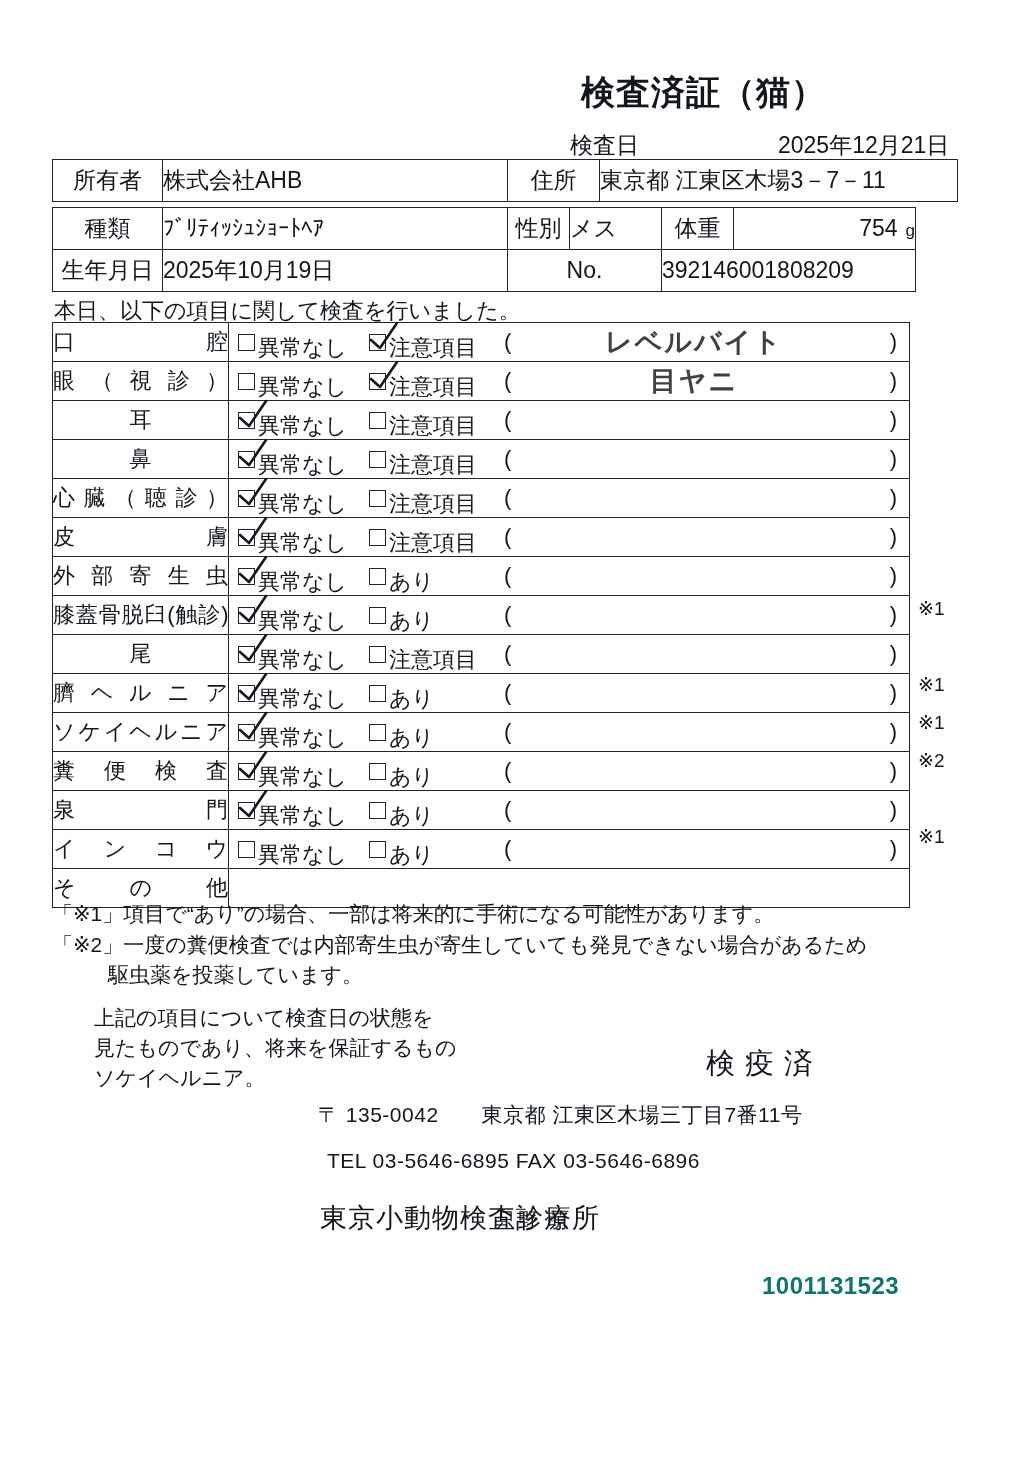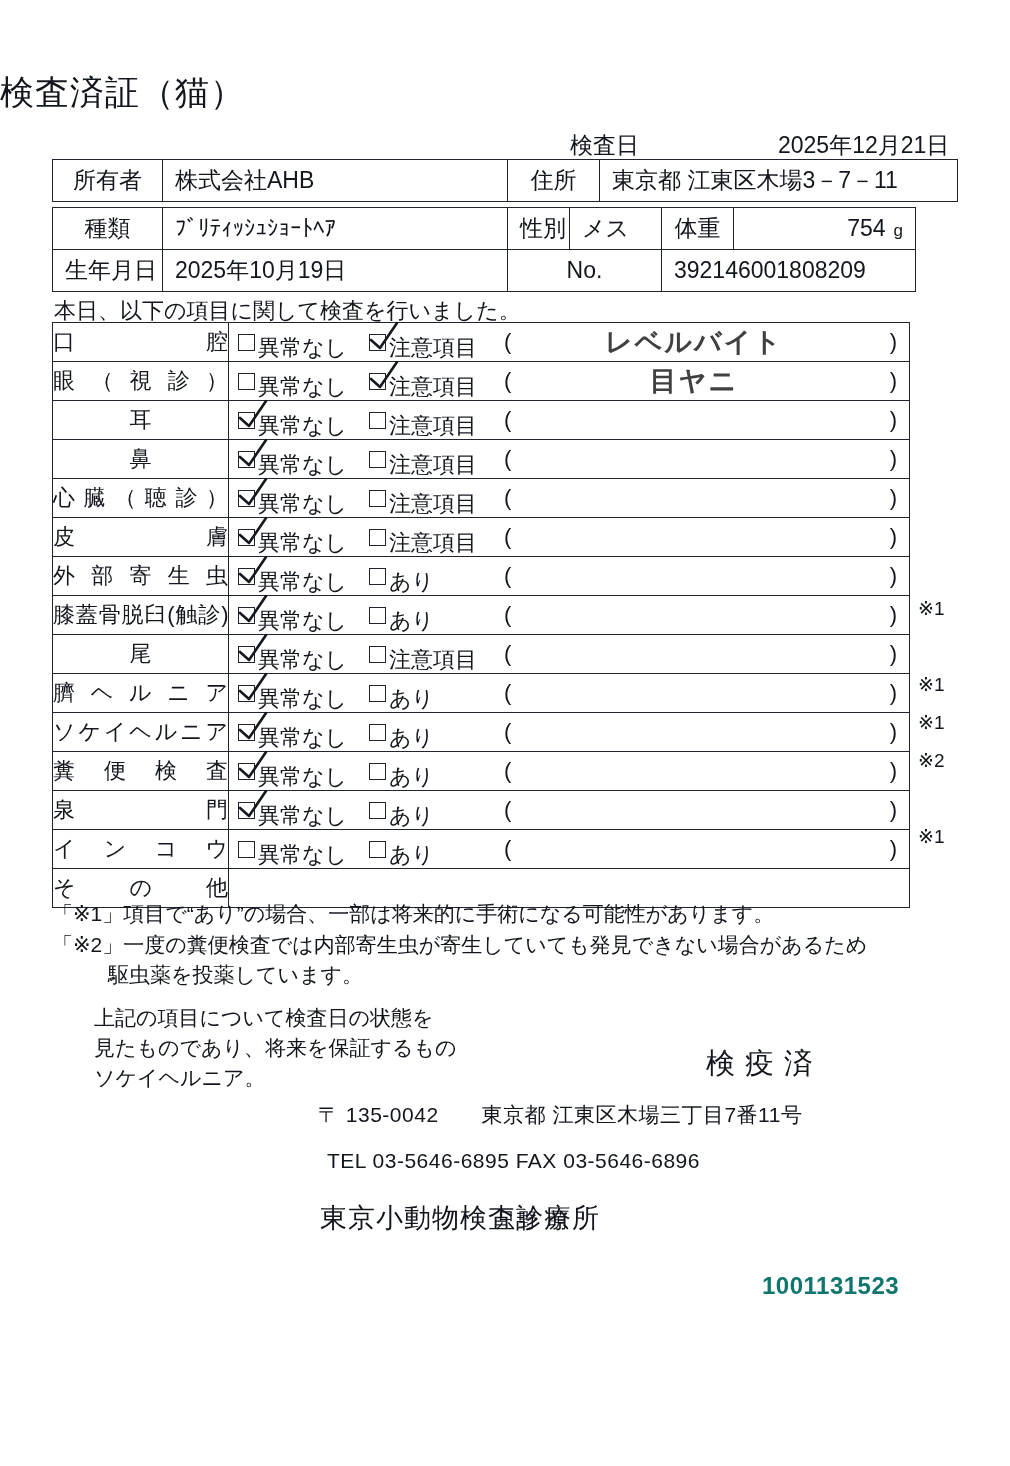--- a/index.html
+++ b/index.html
@@ -7,35 +7,35 @@
   body{
     width:1010px;height:1466px;position:relative;overflow:hidden;
     font-family:"Liberation Sans","DejaVu Sans",sans-serif;
     color:#12161d;
     -webkit-font-smoothing:antialiased;
   }
   .page{position:absolute;left:0;top:0;width:1010px;height:1466px;}
 
   
   .doc-title{
-    position:absolute;left:0;top:70px;width:826px;text-align:left;
-    font-size:34px;letter-spacing:1px;font-weight:400;
+    position:absolute;left:0;top:70px;width:826px;text-align:right;
+    font-size:34px;letter-spacing:1px;font-weight:700;
   }
 
   
   .insp-line{position:absolute;top:130px;left:0;width:1010px;height:26px;}
   .insp-label{position:absolute;left:570px;top:0;font-size:23px;}
   .insp-date{position:absolute;left:778px;top:0;font-size:23px;letter-spacing:0px;}
 
   
   .tbl{position:absolute;border-collapse:collapse;table-layout:fixed;background:#fff;}
   .tbl td{
     border:1.6px solid #20242c;
     font-size:23px;
-    padding:0 12px;
+    padding:0 0;
     height:41px;
     vertical-align:middle;
     white-space:nowrap;
   }
   .lbl{text-align:center;}
   .val{text-align:left;}
 
   
   #owner-table{left:52px;top:159px;width:906px;}
   

